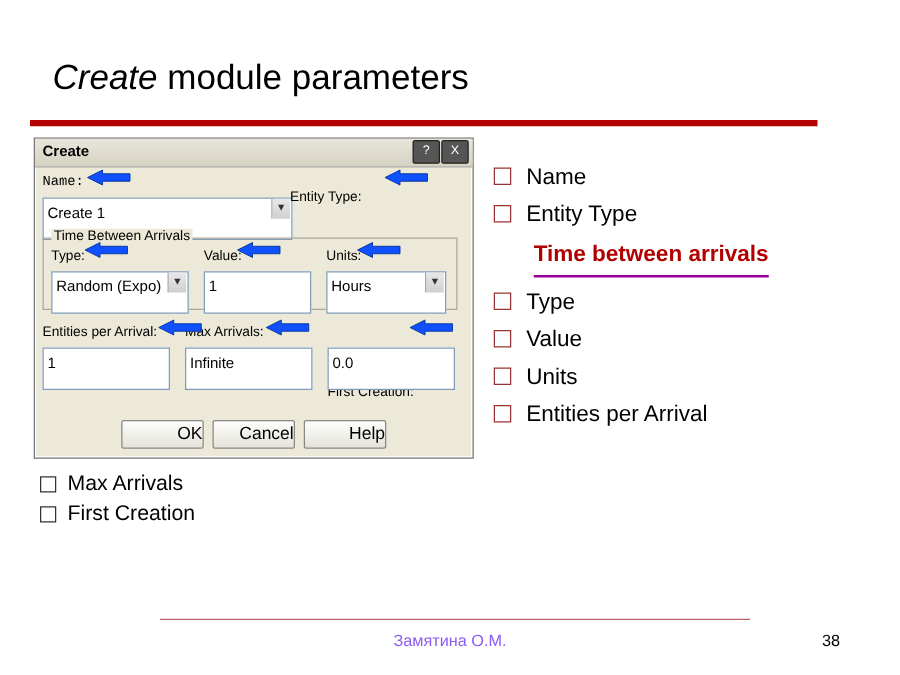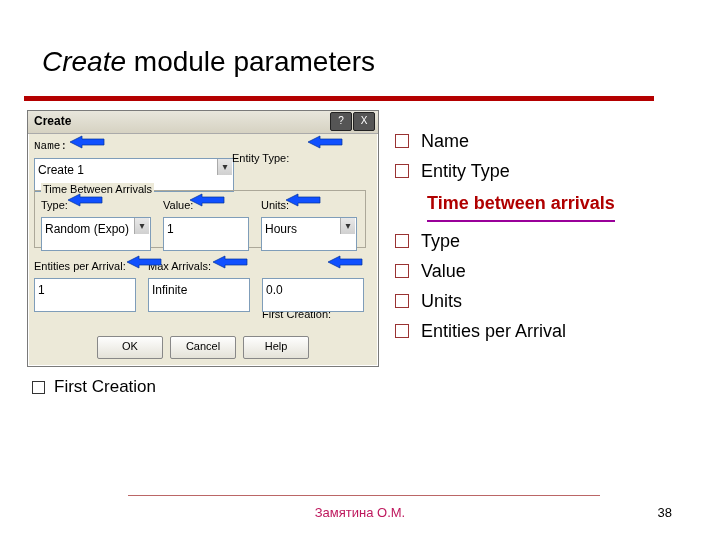--- a/index.html
+++ b/index.html
@@ -120,23 +120,23 @@
     width: 100%;
     text-align: center;
   }
   .btn {
     display: inline-block;
     width: 64px;
     height: 21px;
     background: linear-gradient(#fefefe, #e4e2d8);
     border: 1px solid #888;
     border-radius: 2px;
-    font-size: 11px;
+    font-size: 14px;
     line-height: 19px;
-    text-align: center;
+    text-align: right;
     margin: 0 2px;
   }
 
   .bullets {
     position: absolute;
     left: 395px;
     top: 126px;
     font-size: 18px;
     line-height: 30px;
   }
@@ -178,21 +178,21 @@
     height: 1px;
     background: #b66;
   }
   .footer-text {
     position: absolute;
     bottom: 20px;
     left: 0;
     width: 100%;
     text-align: center;
     font-size: 13px;
-    color: #be185d;
+    color: #8b5cf6;
   }
   .pagenum {
     position: absolute;
     right: 48px;
     bottom: 20px;
     font-size: 13px;
   }
 </style>
 </head>
 <body>
@@ -285,19 +285,23 @@
     </div>
   <div class="b-row">
       <span class="b-box"></span>
       <span>Entities per Arrival</span>
     </div>
 </div>
 
 <div class="bullets2">
   <div class="b2-row">
       <span class="b2-box"></span>
+      <span>Max Arrivals</span>
+    </div>
+  <div class="b2-row">
+      <span class="b2-box"></span>
       <span>First Creation</span>
     </div>
 </div>
 
 <div class="footer-rule"></div>
 <div class="footer-text">Замятина О.М.</div>
 <div class="pagenum">38</div>
 
 </body></html>

